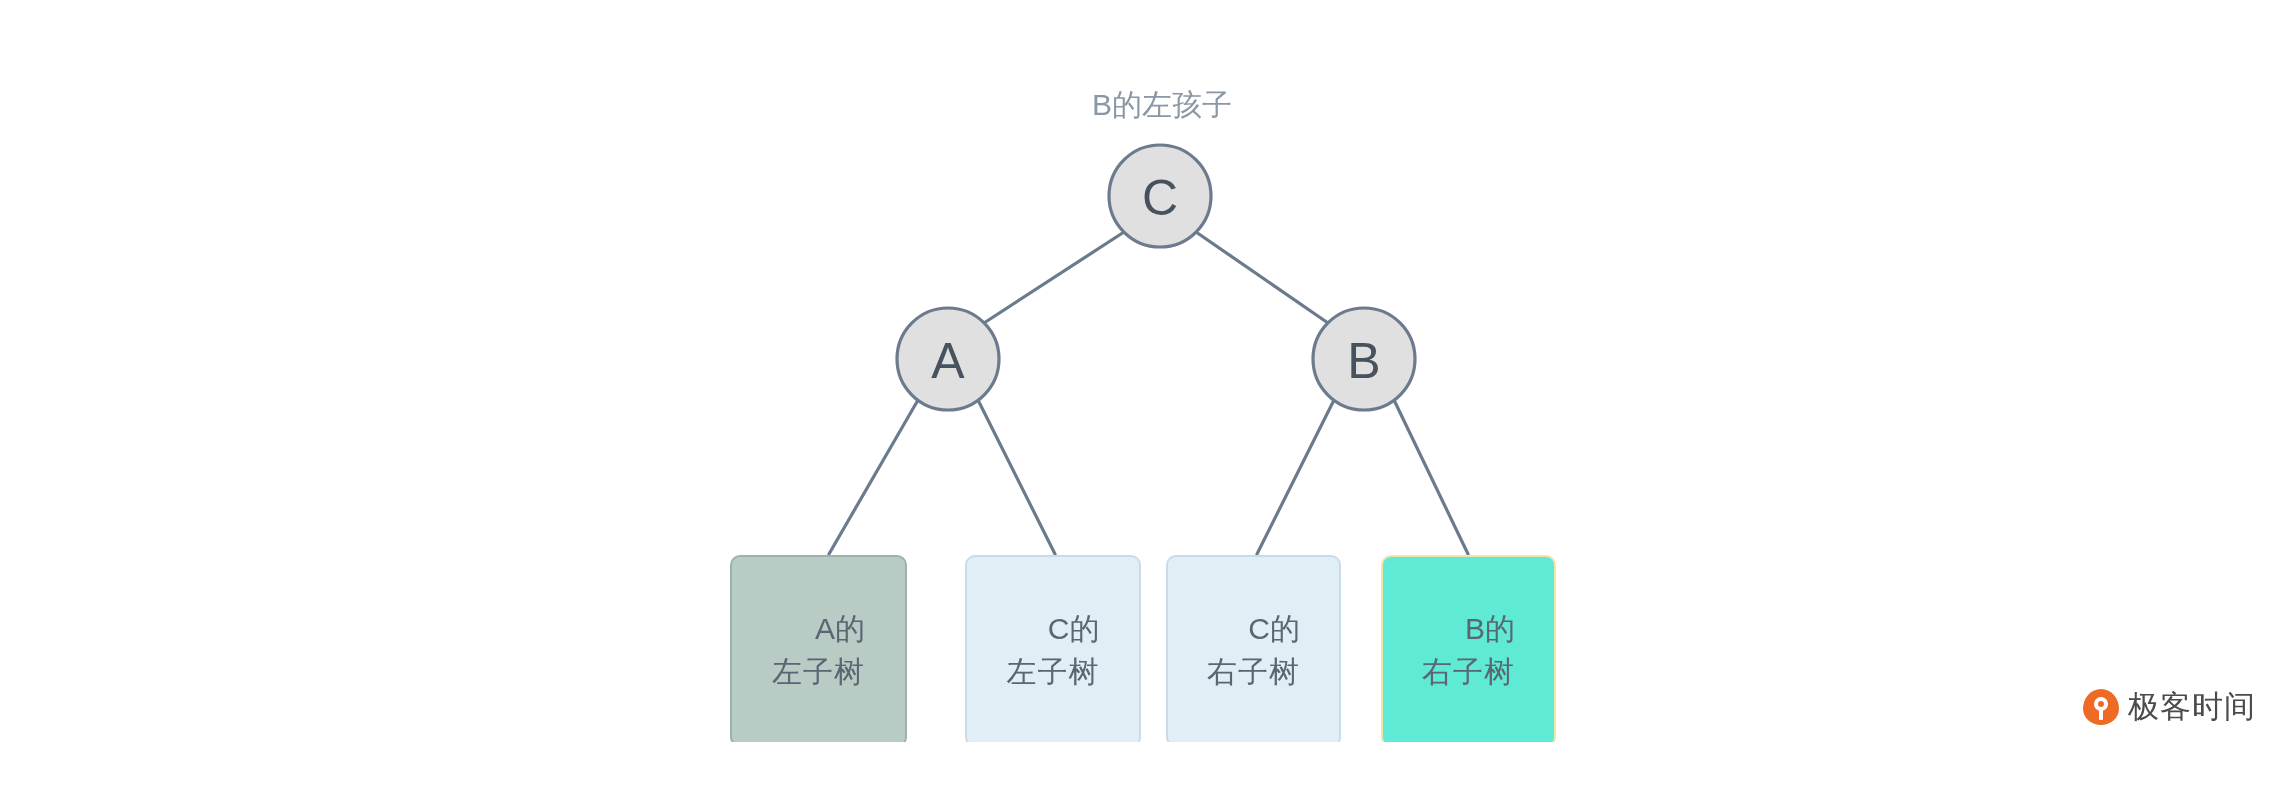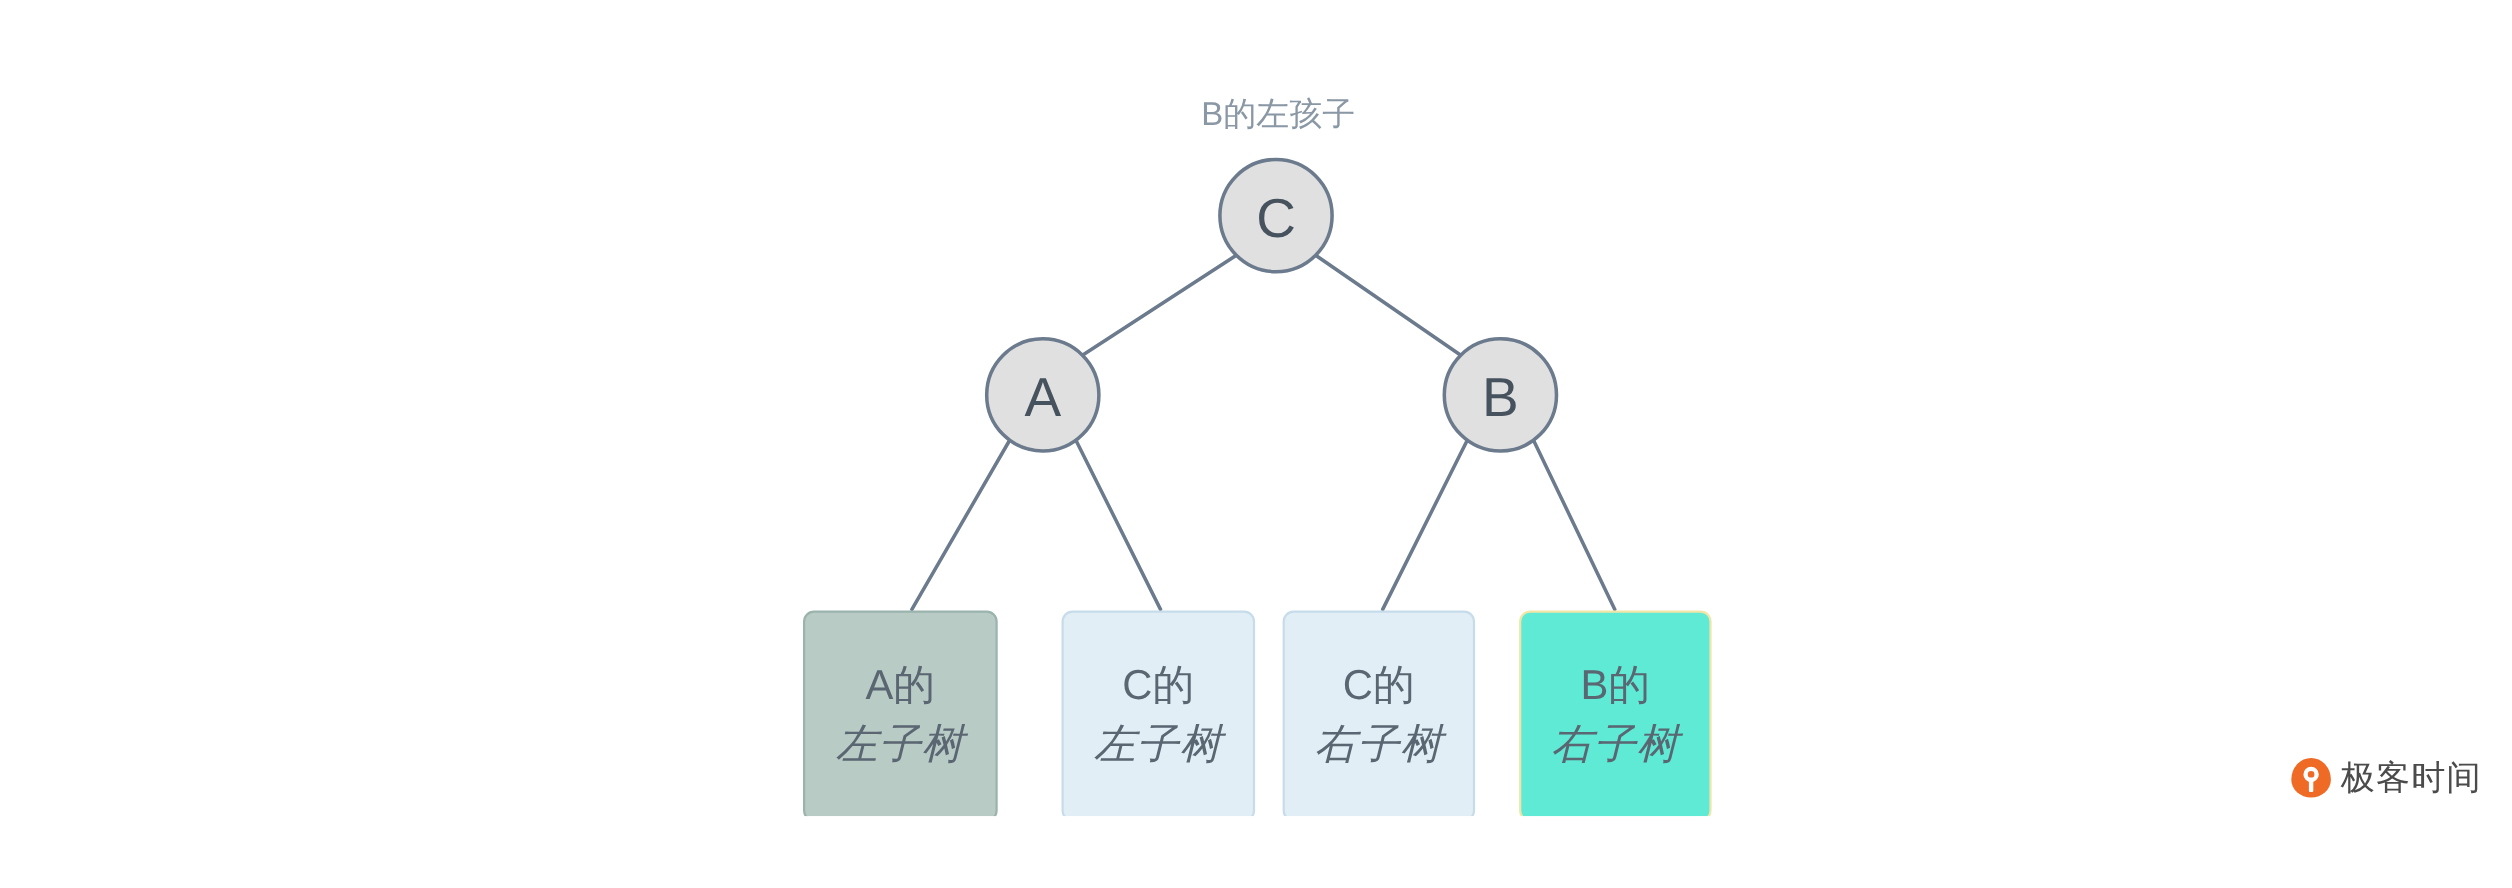--- a/index.html
+++ b/index.html
@@ -58,29 +58,28 @@
     border-style: solid;
     border-width: 2px;
     display: flex;
     flex-direction: column;
     align-items: center;
     justify-content: center;
   }
   .subtree-text {
     color: #5a6672;
     font-family: "Liberation Sans", "DejaVu Sans", sans-serif;
-    font-size: 38px;
+    font-size: 30px;
     line-height: 1.42;
-    text-align: center;
+    text-align: right;
     white-space: nowrap;
   }
   .subtree-text .line2 {
     display: block;
     letter-spacing: 1px;
-    font-style: italic;
   }
   #watermark {
     position: absolute;
     right: 28px;
     bottom: 14px;
     display: flex;
     align-items: center;
     gap: 9px;
   }
   #watermark .mark-glyph {

